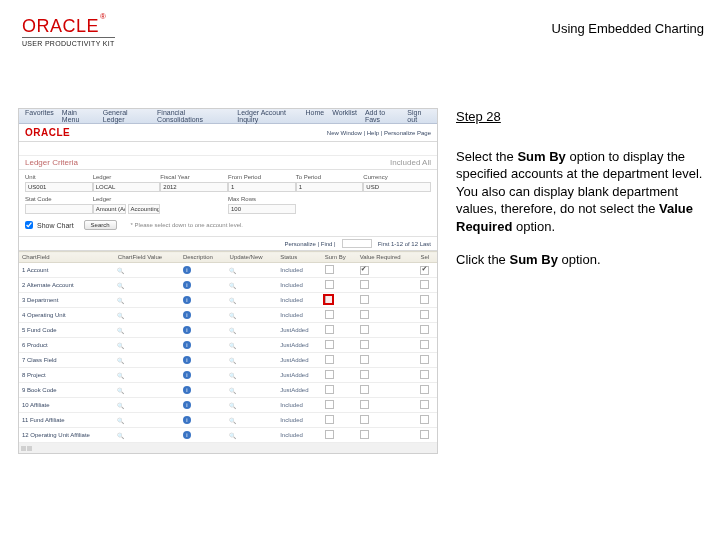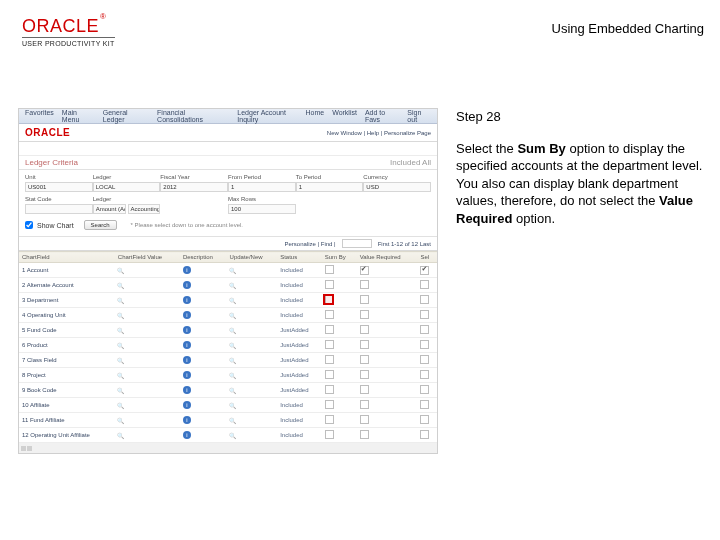--- a/index.html
+++ b/index.html
@@ -11,21 +11,21 @@
   .brand { display: flex; flex-direction: column; line-height: 1; }
   .brand-oracle { color: #d00000; font-weight: 400; font-size: 18px; letter-spacing: 0.5px; position: relative; margin-top: 8px; }
   .brand-oracle sup { font-size: 8px; color: #d00000; position: relative; top: -6px; left: 1px; }
   .brand-upk { font-size: 7px; letter-spacing: 0.3px; padding-top: 2px; border-top: 1px solid #666; margin-top: 2px; color:#222;}
   .doc-title { font-size: 13px; }
 
   
   .body { display: flex; padding: 58px 16px 0 18px; gap: 18px; align-items: flex-start; }
   .left { width: 420px; }
   .right { width: 248px; font-size: 13px; line-height: 1.35; }
-  .right .step { margin-bottom: 14px; }
+  .right .step { margin-bottom: 22px; text-decoration: underline; }
   .right p { margin-bottom: 16px; }
   .right b { font-weight: 700; }
 
   
   .shot { width: 420px; border: 1px solid #cfcfcf; background: #fff; font-size: 7px; color:#333; }
   .shot-top { background: linear-gradient(#e9eef6,#d6e0ee); height: 15px; display:flex; align-items:center; justify-content:space-between; padding:0 6px; border-bottom:1px solid #b8c3d6;}
   .shot-top .left-txt { display:flex; gap:8px; color:#3a4a66;}
   .shot-top .right-txt { display:flex; gap:8px; color:#3a4a66;}
   .shot-brand { height: 18px; display:flex; align-items:center; justify-content:space-between; padding:0 6px; border-bottom:1px solid #d9d9d9;}
   .shot-brand .ora { color:#d00000; font-weight:800; font-size:10px; letter-spacing:0.5px;}
@@ -319,16 +319,19 @@
         </div>
 
       </div>
     </div>
 
     <div class="right">
       <div class="step">Step 28</div>
       <p>
         <span>Select the </span><b>Sum By</b><span> option to display the specified accounts at the department level. You also can display blank department values, therefore, do not select the </span><b>Value Required</b><span> option.</span>
       </p>
+      <p>
+        <span>Click the </span><b>Sum By</b><span> option.</span>
+      </p>
     </div>
 
   </div>
 </div>
 
 </body></html>

